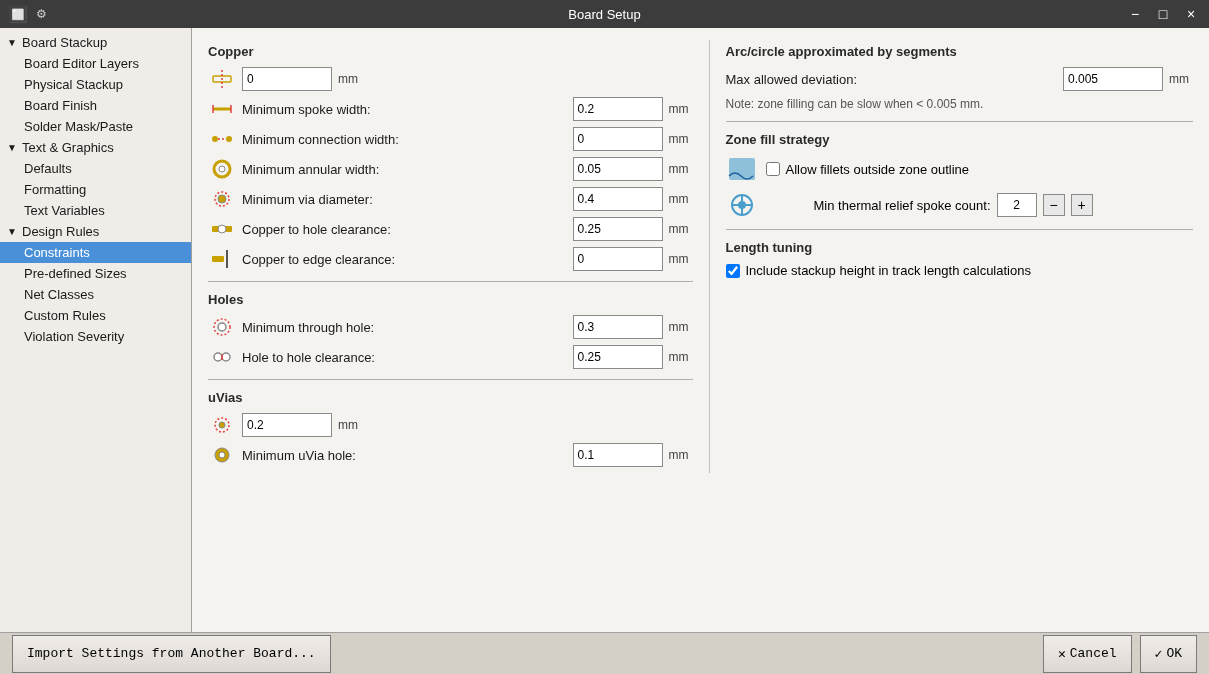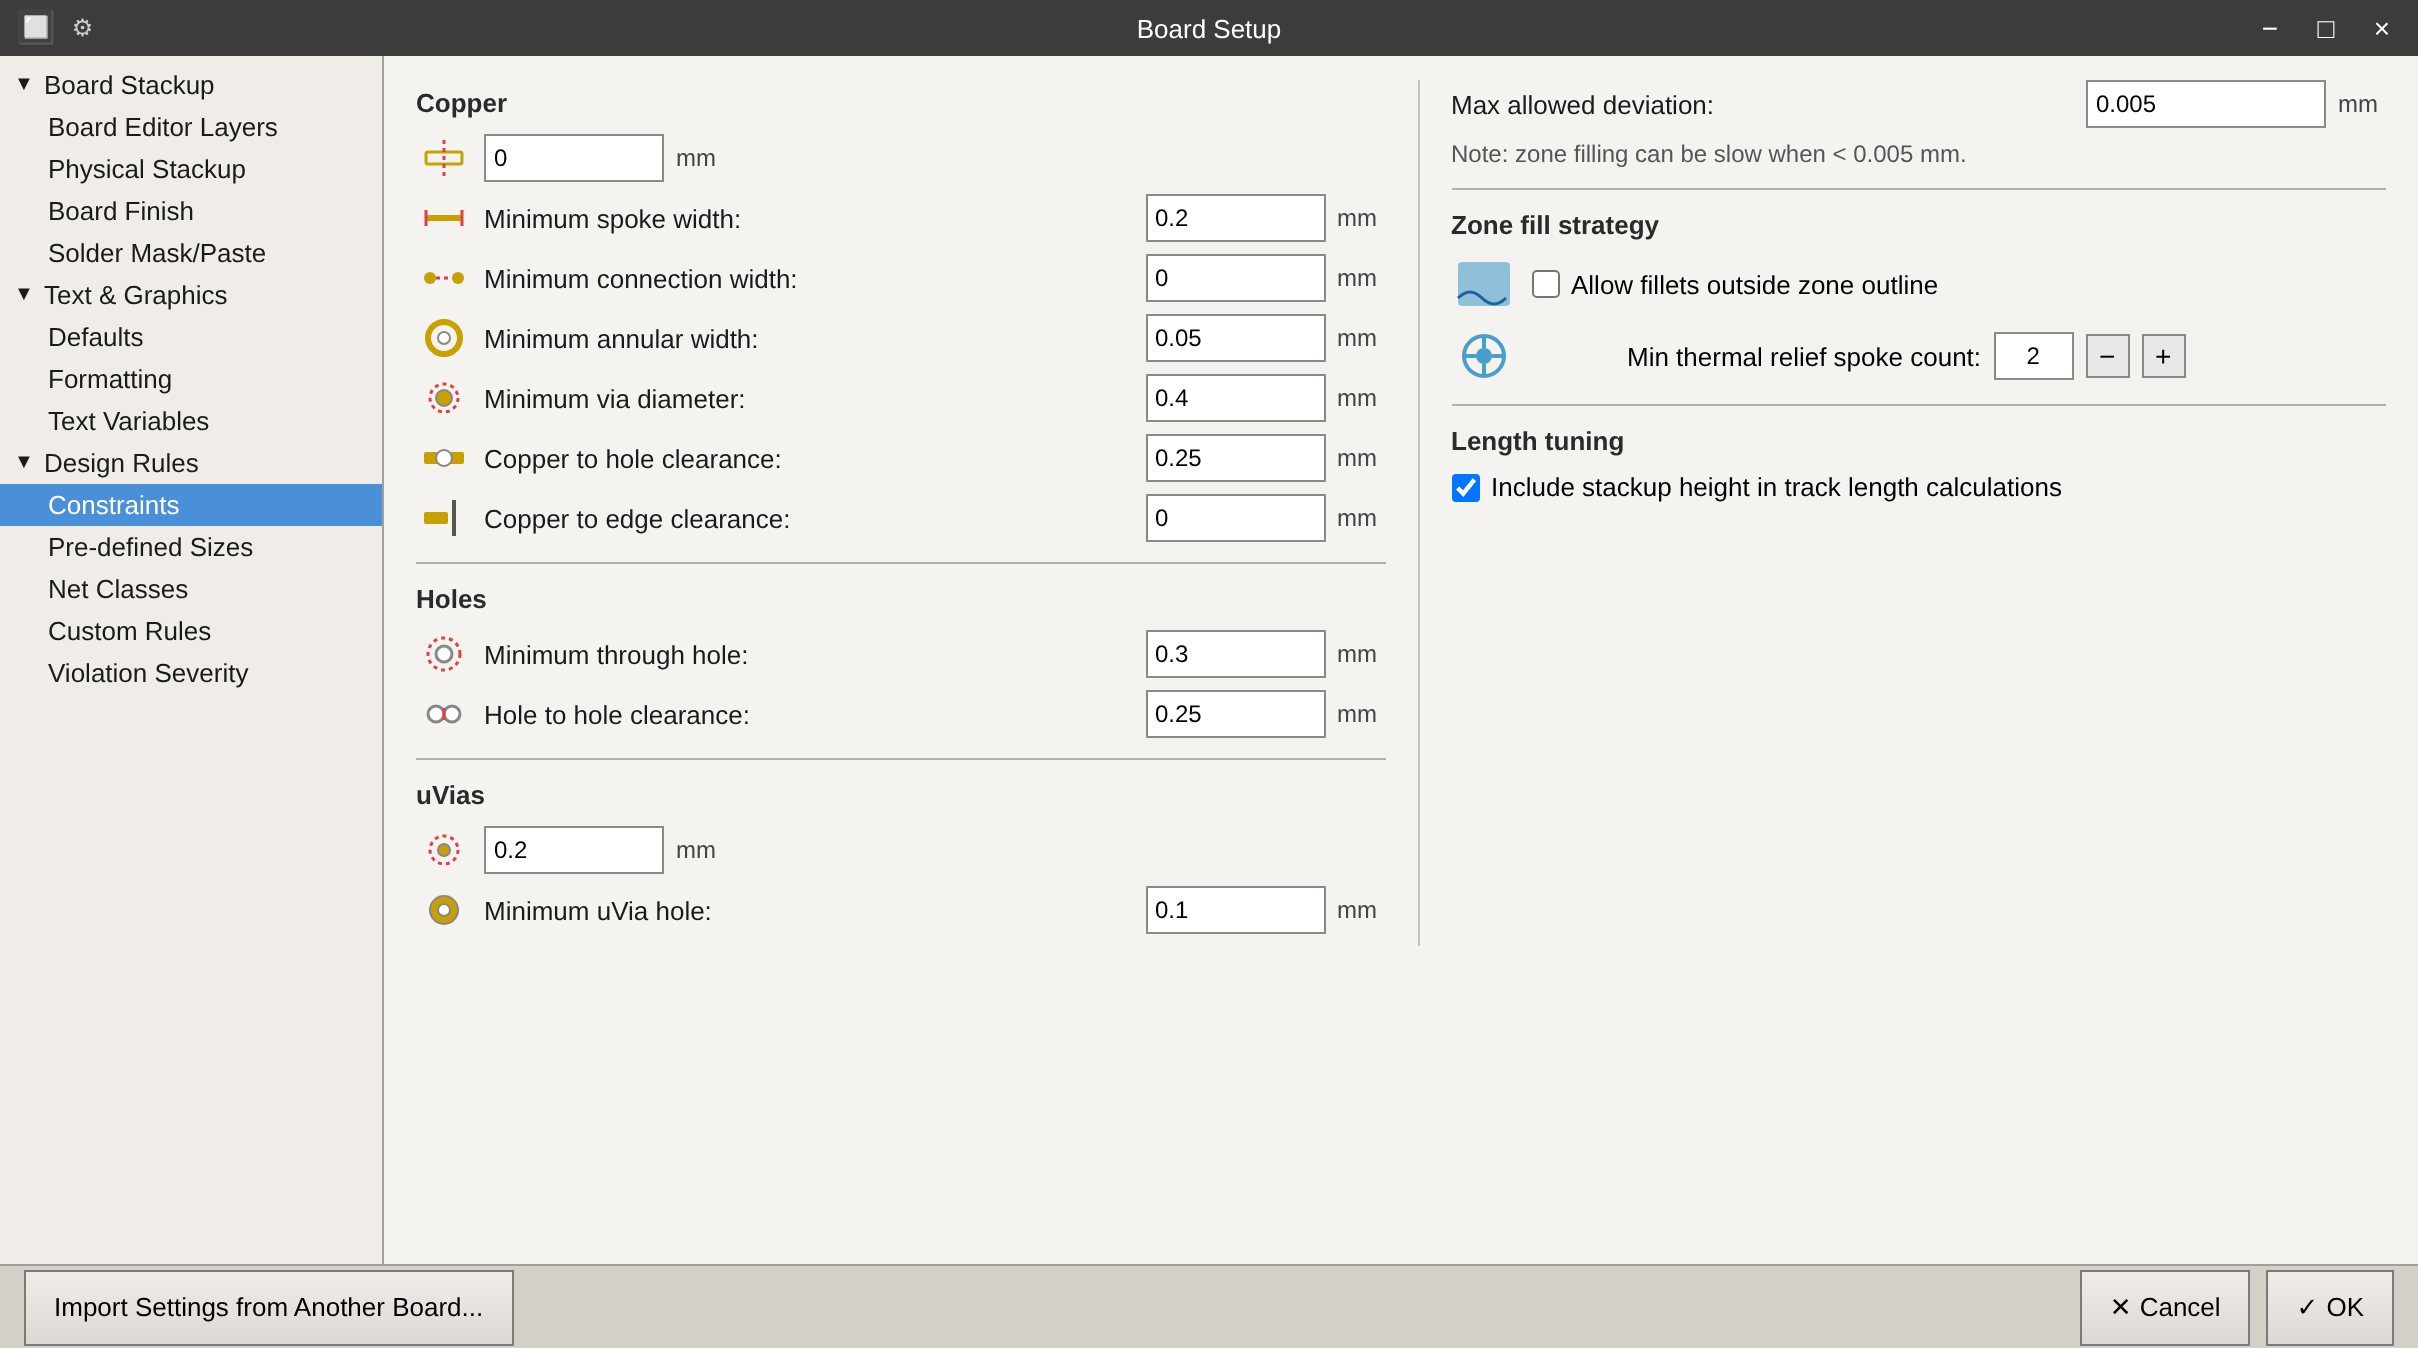--- a/index.html
+++ b/index.html
@@ -216,20 +216,21 @@
     .btn {
       height: 38px;
       padding: 0 14px;
       border: 1px solid #7a7a7a;
       background: linear-gradient(to bottom, #f0ece8, #ddd8d4);
       cursor: pointer;
       font-size: 13px;
       display: flex;
       align-items: center;
       gap: 4px;
+      font-family: Liberation Mono, monospace;
     }
     input[type="checkbox"] {
       width: 14px;
       height: 14px;
       cursor: pointer;
     }
     .app-icon {
       position: absolute;
       left: 8px;
       display: flex;
@@ -453,23 +454,24 @@
               </svg>
           </div>
           <span class="form-label">Minimum uVia hole:</span>
           <input class="form-input" type="text" value="0.1" style="">
           <span class="form-unit">mm</span>
         </div>
       </div>
 
       <div class="right-col">
 
+        <div class="section-title">Arc/circle approximated by segments</div>
         <div class="form-row">
           <span class="form-label">Max allowed deviation:</span>
-          <input class="form-input" type="text" style="width: 120px;" value="0.005">
+          <input class="form-input" type="text" style="width: 100px;" value="0.005">
           <span class="form-unit">mm</span>
         </div>
         <div class="note-text">Note: zone filling can be slow when &lt; 0.005 mm.</div>
 
         <hr class="divider">
 
         <div class="section-title">Zone fill strategy</div>
 
         <div class="zone-fill-row">
           <div class="zone-icon">

